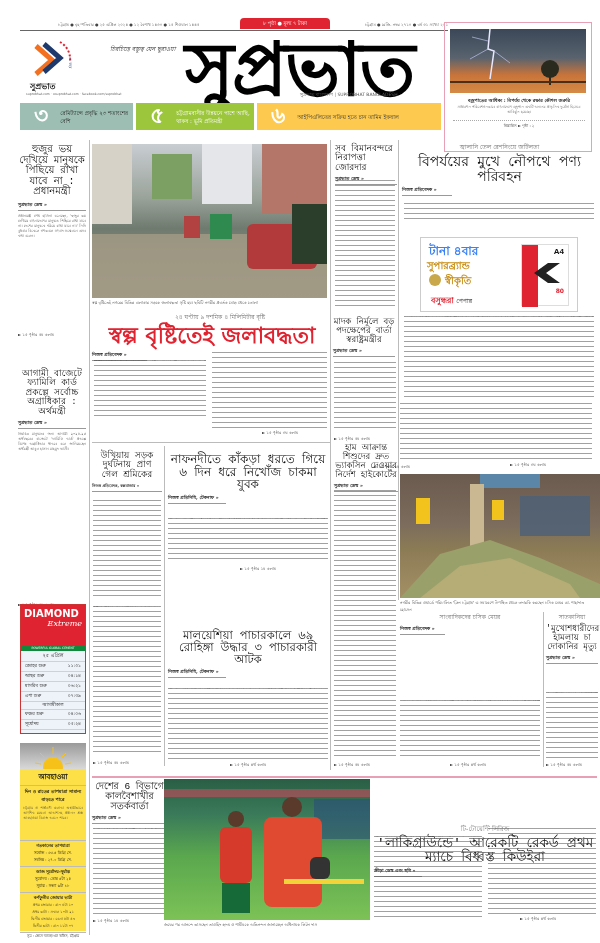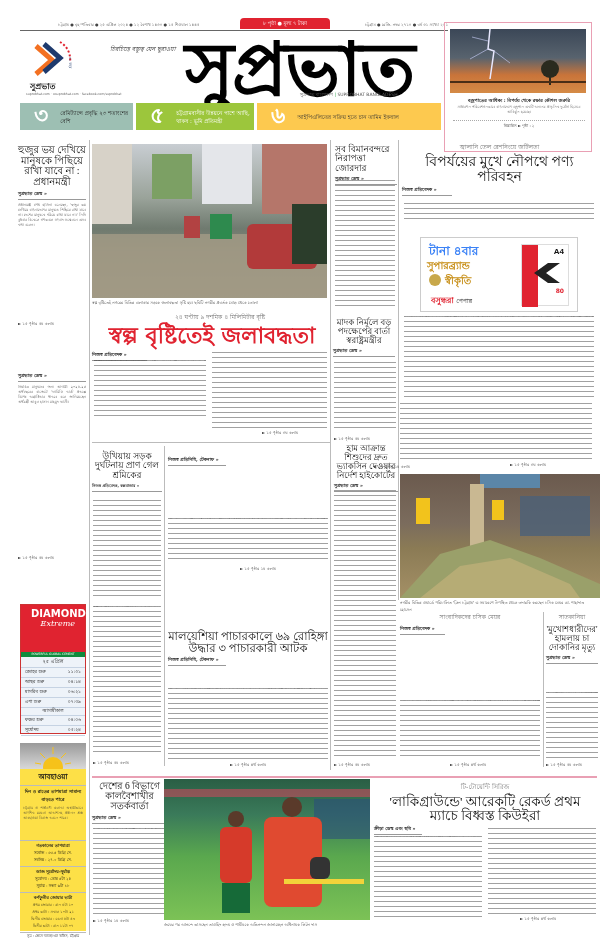--- a/index.html
+++ b/index.html
@@ -3,21 +3,21 @@
 <meta charset="utf-8">
 <style>
 *{box-sizing:border-box;margin:0;padding:0}
 html,body{width:600px;height:943px;overflow:hidden;background:#fff}
 body{font-family:"DejaVu Serif",serif;color:#111;position:relative}
 .abs{position:absolute}
 .txt{font-size:3.6px;line-height:5px;color:#333;text-align:justify;font-family:"DejaVu Sans",sans-serif}
 .lines{position:absolute;background:repeating-linear-gradient(to bottom,#555 0,#555 1px,transparent 1px,transparent 5px);opacity:.55}
 .byline{font-size:4.5px;font-weight:bold;color:#222;font-family:"DejaVu Sans",sans-serif;border-bottom:1px solid #999;padding-bottom:1px}
 .cont{font-size:4px;color:#333;font-family:"DejaVu Sans",sans-serif}
-.hl{text-align:center;color:#111;font-family:Liberation Serif, serif;line-height:1.05}
+.hl{text-align:center;color:#111;font-family:Liberation Mono, monospace;line-height:1.05}
 .cap{font-size:4px;color:#333;font-family:"DejaVu Sans",sans-serif}
 .kicker{text-align:center;color:#777;font-family:"DejaVu Sans",sans-serif}
 .photo{overflow:hidden}
 .vr{position:absolute;width:1px;background:#bbb}
 .hr{position:absolute;height:1px;background:#bbb}
 
 .dateline{font-size:4px;color:#444;font-family:"DejaVu Sans",sans-serif}
 .price{background:#e02330;color:#fff;font-size:5px;border-radius:4px 4px 0 0;text-align:center;font-family:"DejaVu Sans",sans-serif;line-height:10px}
 .logo-title{font-size:74px;font-weight:bold;font-family:"DejaVu Sans",sans-serif;letter-spacing:-2px;color:#000;line-height:1}
 .strip{display:flex;align-items:center;padding-left:14px;color:#fff}
@@ -86,27 +86,28 @@
 <div class="vr" style="left:89px;top:140px;height:795px"></div>
 
 <div class="abs" style="left:18px;top:145px;width:68px">
   <div class="hl" style="font-size:10px">হুজুর ভয় দেখিয়ে মানুষকে পিছিয়ে রাখা যাবে না : প্রধানমন্ত্রী</div>
   <div class="byline" style="margin-top:4px">সুপ্রভাত ডেস্ক »</div>
   <div class="txt" style="margin-top:3px;height:118px;overflow:hidden">প্রধানমন্ত্রী শেখ হাসিনা বলেছেন, 'হুজুর ভয় দেখিয়ে বাংলাদেশের মানুষকে পিছিয়ে রাখা যাবে না। দেশের মানুষকে দমিয়ে রাখা যাবে না।' তিনি বুধবার বিকেলে গণভবনে সংবাদ সম্মেলনে এসব কথা বলেন।</div>
   <div class="cont">► ১৫ পৃষ্ঠার ৫ম কলাম</div>
 </div>
 
 <div class="abs" style="left:18px;top:370px;width:68px">
+  <div class="hl" style="font-size:9px">আগামী বাজেটে ফ্যামিলি কার্ড প্রকল্পে সর্বোচ্চ অগ্রাধিকার : অর্থমন্ত্রী</div>
   <div class="byline" style="margin-top:3px">সুপ্রভাত ডেস্ক »</div>
   <div class="txt" style="margin-top:3px;height:170px;overflow:hidden">নিম্নবিত্ত মানুষদের জন্য আগামী ২০২৪-২৫ অর্থবছরের বাজেটে 'ফ্যামিলি কার্ড' প্রকল্পে বিশেষ অগ্রাধিকার থাকবে বলে জানিয়েছেন অর্থমন্ত্রী আবুল হাসান মাহমুদ আলী।</div>
   <div class="cont">► ১৫ পৃষ্ঠার ৫ম কলাম</div>
 </div>
 
 <div class="abs side-box" style="left:20px;top:604px;width:66px;height:130px">
-  <div style="background:#e02330;height:52px;padding:4px 10px;position:relative">
+  <div style="background:#e02330;height:46px;padding:4px 3px;position:relative">
     <div style="color:#fff;font-weight:bold;font-size:10px;font-family:'DejaVu Sans',sans-serif;line-height:10px">DIAMOND</div>
     <div style="color:#fff;font-style:italic;font-size:8px;text-align:right;font-family:'DejaVu Serif',serif">Extreme</div>
     <div style="position:absolute;left:0;bottom:0;width:100%;background:#0f8a3c;color:#fff;font-size:3px;text-align:center;line-height:5px;font-family:'DejaVu Sans',sans-serif">POWERFUL GLOBAL CEMENT</div>
   </div>
   <div style="text-align:center;font-size:5px;padding:1px;border-bottom:1px solid #c6d3e3">২৫ এপ্রিল</div>
   <div class="side-row">
       <span>জোহর শুরু</span>
       <span>১১:৫১</span>
     </div>
   <div class="side-row">
@@ -236,20 +237,21 @@
 
 <div class="abs" style="left:92px;top:452px;width:70px">
   <div class="hl" style="font-size:9px">উখিয়ায় সড়ক দুর্ঘটনায় প্রাণ গেল শ্রমিকের</div>
   <div class="byline" style="margin-top:3px;font-size:3.8px">নিজস্ব প্রতিবেদক, কক্সবাজার »</div>
 </div>
 <div class="lines" style="left:93px;top:500px;width:68px;height:100px"></div>
 
 <div class="vr" style="left:164px;top:446px;height:320px"></div>
 
 <div class="abs" style="left:168px;top:454px;width:160px">
+  <div class="hl" style="font-size:12px">নাফনদীতে কাঁকড়া ধরতে গিয়ে ৬ দিন ধরে নিখোঁজ চাকমা যুবক</div>
   <div class="byline" style="margin-top:3px;width:58px">নিজস্ব প্রতিনিধি, টেকনাফ »</div>
 </div>
 <div class="lines" style="left:168px;top:518px;width:160px;height:44px"></div>
 <div class="abs txt" style="left:168px;top:518px;width:160px;height:1px;overflow:hidden">টেকনাফে নাফনদীতে কাঁকড়া ধরতে গিয়ে মং মং চিং চাকমা (৪০) নামে এক পাহাড়ি ব্যক্তি গত ৬ দিন ধরে নিখোঁজ রয়েছেন।</div>
 <div class="abs cont" style="left:240px;top:566px">► ১৫ পৃষ্ঠার ১ম কলাম</div>
 
 <div class="abs" style="left:334px;top:444px;width:64px">
   <div class="hl" style="font-size:8.5px">হাম আক্রান্ত শিশুদের দ্রুত ভ্যাকসিন দেওয়ার নির্দেশ হাইকোর্টের</div>
   <div class="byline" style="margin-top:3px">সুপ্রভাত ডেস্ক »</div>
 </div>
@@ -316,21 +318,21 @@
     <rect x="56" y="48" width="32" height="56" rx="6" fill="#d63a2a"></rect>
     <rect x="58" y="104" width="28" height="30" fill="#166a38"></rect>
     <circle cx="128" cy="28" r="10" fill="#5a3a2a"></circle>
     <rect x="100" y="38" width="58" height="90" rx="8" fill="#e04a30"></rect>
     <rect x="146" y="78" width="20" height="22" rx="6" fill="#333"></rect>
     <rect x="120" y="100" width="80" height="5" fill="#f2d33a"></rect>
   </svg>
 </div>
 <div class="abs cap" style="left:164px;top:922px;width:206px">জয়ের পর আনন্দে ভাসছেন তাওহিদ হৃদয় ও শামীমকে অভিনন্দন জানাচ্ছেন অধিনায়ক লিটন দাস</div>
 
-<div class="abs" style="left:374px;top:782px;width:222px">
+<div class="abs" style="left:374px;top:824px;width:222px">
   <div class="kicker" style="font-size:6.5px">টি-টোয়েন্টি সিরিজ</div>
   <div class="hl" style="font-size:13.5px;margin-top:2px">'লাকিগ্রাউন্ডে' আরেকটি রেকর্ড প্রথম ম্যাচে বিধ্বস্ত কিউইরা</div>
   <div class="byline" style="margin-top:3px;width:48px">ক্রীড়া ডেস্ক এবং ছবি »</div>
 </div>
 <div class="lines" style="left:374px;top:836px;width:108px;height:84px"></div>
 <div class="lines" style="left:488px;top:828px;width:108px;height:86px"></div>
 <div class="abs txt" style="left:374px;top:836px;width:108px;height:1px;overflow:hidden">বাংলাদেশ দলের জন্য 'লাকিগ্রাউন্ড' হিসেবে খ্যাত চট্টগ্রামের জহুর আহমেদ চৌধুরী স্টেডিয়ামে প্রথম টি-টোয়েন্টিতে নিউজিল্যান্ডকে হারিয়েছে বাংলাদেশ।</div>
 <div class="abs cont" style="left:520px;top:916px">► ১৫ পৃষ্ঠার ৪র্থ কলাম</div>
 
 </body></html>

